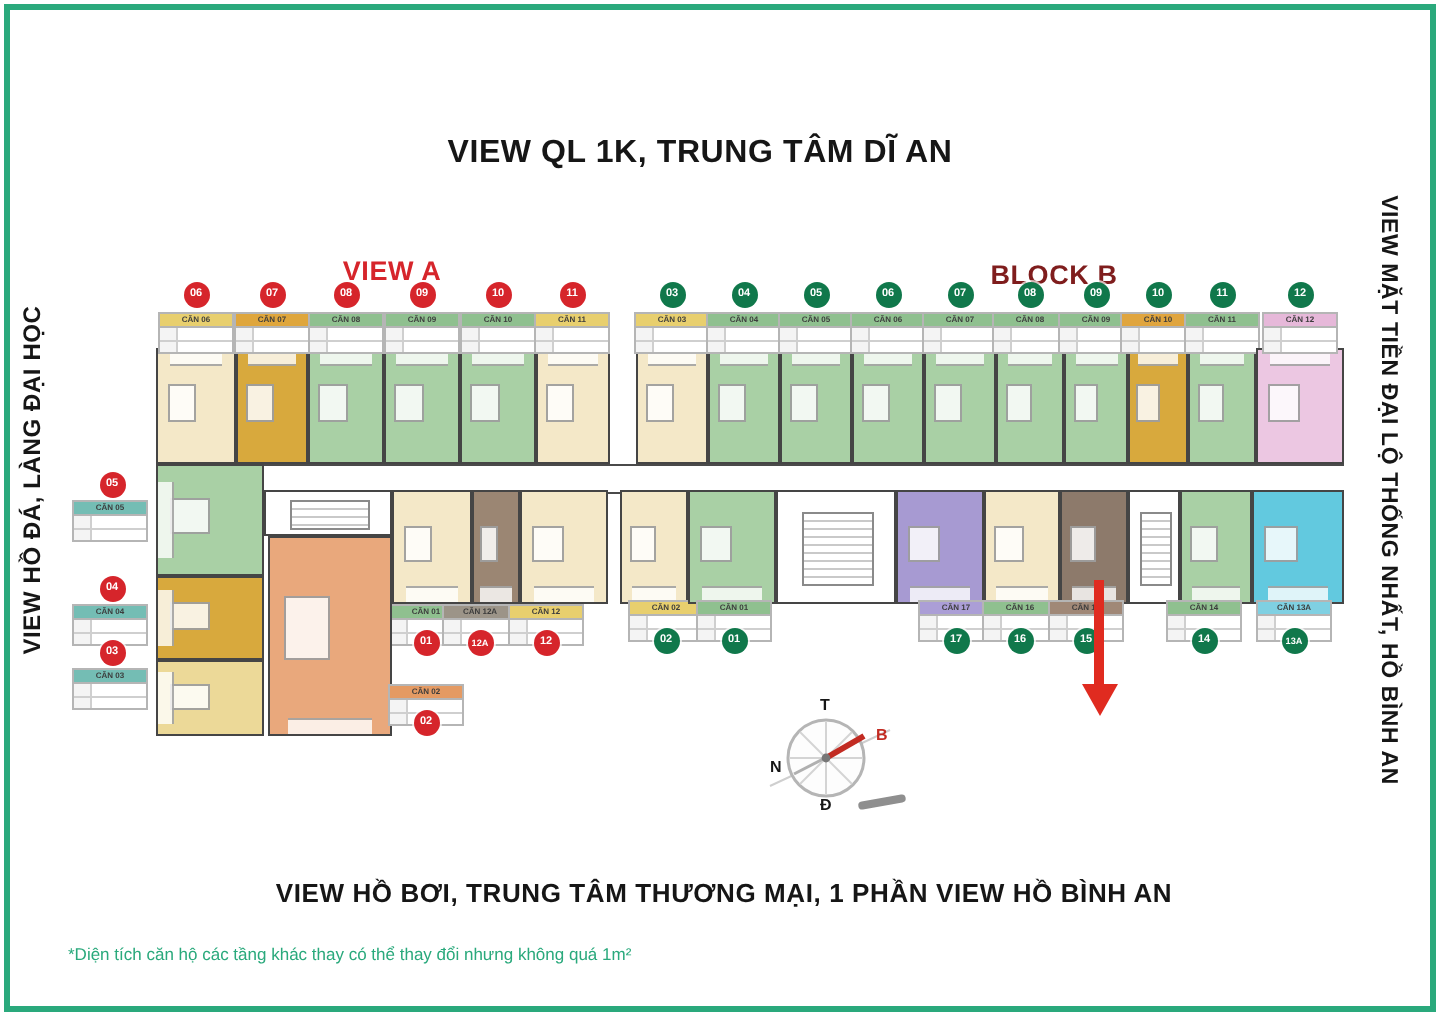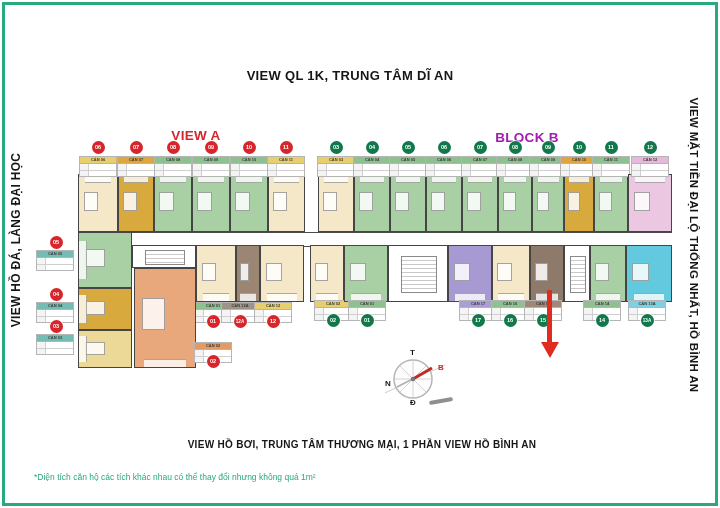--- a/index.html
+++ b/index.html
@@ -1,21 +1,21 @@
 <!DOCTYPE html>
 <html><head>
 <meta charset="utf-8">
 <style>
   html,body{margin:0;padding:0;background:#fff;}
   .page{position:relative;width:720px;height:508px;background:#fff;overflow:hidden;
         font-family:"Liberation Sans",sans-serif;}
   .frame{position:absolute;inset:2px;border:3px solid #2aa97c;pointer-events:none;}
   .abs{position:absolute;}
   .title{font-size:15px;font-weight:bold;color:#176450;letter-spacing:.4px;}
-  .view-label{font-size:13px;font-weight:bold;color:#161616;letter-spacing:.3px;white-space:nowrap;}
+  .view-label{font-size:16px;font-weight:bold;color:#161616;letter-spacing:.3px;white-space:nowrap;}
   .view-vert{font-size:11.5px;}
   .block-label{font-size:13.5px;font-weight:bold;letter-spacing:.3px;}
   .footnote{font-size:8.5px;color:#2aa97c;}
   .corridor{background:#fff;border-top:1.5px solid #4a4a4a;border-bottom:1.5px solid #4a4a4a;}
   .unit{position:absolute;border:1px solid #454545;box-sizing:border-box;}
   .unit::before{content:"";position:absolute;left:12%;top:30%;width:34%;height:30%;
                 background:rgba(255,255,255,.85);border:1px solid rgba(90,90,90,.55);}
   .unit.o-t::after{content:"";position:absolute;left:15%;top:0;width:70%;height:7px;
                 background:rgba(255,255,255,.8);border-bottom:1px solid rgba(90,90,90,.5);}
   .unit.o-b::after{content:"";position:absolute;left:15%;bottom:0;width:70%;height:7px;
@@ -47,25 +47,25 @@
 <div class="page">
   <div class="frame"></div>
 
 
   <div class="abs view-label" style="left:350px;top:68px;transform:translateX(-50%);">VIEW QL 1K, TRUNG TÂM DĨ AN</div>
 
   <div class="abs view-label view-vert" style="left:16px;top:240px;transform:translate(-50%,-50%) rotate(-90deg);font-size:12px;">VIEW HỒ ĐÁ, LÀNG ĐẠI HỌC</div>
 
   <div class="abs view-label view-vert" style="left:694px;top:245px;transform:translate(-50%,-50%) rotate(90deg);">VIEW MẶT TIỀN ĐẠI LỘ THỐNG NHẤT, HỒ BÌNH AN</div>
 
-  <div class="abs view-label" style="left:362px;top:439px;transform:translateX(-50%);font-size:10px;">VIEW HỒ BƠI, TRUNG TÂM THƯƠNG MẠI, 1 PHẦN VIEW HỒ BÌNH AN</div>
+  <div class="abs view-label" style="left:362px;top:439px;transform:translateX(-50%);font-size:13px;">VIEW HỒ BƠI, TRUNG TÂM THƯƠNG MẠI, 1 PHẦN VIEW HỒ BÌNH AN</div>
 
   <div class="abs block-label" style="left:196px;top:128px;transform:translateX(-50%);color:#d6252b;">VIEW A</div>
 
-  <div class="abs block-label" style="left:527px;top:130px;transform:translateX(-50%);color:#a21caf;">BLOCK B</div>
+  <div class="abs block-label" style="left:527px;top:130px;transform:translateX(-50%);color:#7f1d1d;">BLOCK B</div>
 
   <div class="abs corridor" style="left:132px;top:232px;width:540px;height:13px;"></div>
 
   <div id="plan">
       <div class="unit o-t" style="left: 78px; top: 174px; width: 40px; height: 58px; background: rgb(244, 232, 200);"></div>
       <div class="card" style="left: 79px; top: 156px;">
         <div class="hd" style="background: rgb(232, 207, 110);">CĂN 06</div>
         <div class="rw">
           <div class="cl"></div>
           <div class="cr"></div>
@@ -473,14 +473,14 @@
     <line x1="14" y1="43" x2="47" y2="26" stroke="#b0b0b0" stroke-width="1.5"></line>
     <line x1="30" y1="35" x2="49" y2="24" stroke="#c22b22" stroke-width="3"></line>
     <circle cx="30" cy="35" r="2.2" fill="#777"></circle>
     <text x="27" y="11" font-size="8" font-weight="bold" fill="#161616" font-family="Liberation Sans,sans-serif">T</text>
     <text x="55" y="26" font-size="8" font-weight="bold" fill="#c22b22" font-family="Liberation Sans,sans-serif">B</text>
     <text x="2" y="42" font-size="8" font-weight="bold" fill="#161616" font-family="Liberation Sans,sans-serif">N</text>
     <text x="27" y="61" font-size="8" font-weight="bold" fill="#161616" font-family="Liberation Sans,sans-serif">Đ</text>
   </svg>
   <div class="abs scalebar" style="left:429px;top:399px;width:24px;height:4px;"></div>
 
-  <div class="abs footnote" style="left:34px;top:472px;">*Diện tích căn hộ các tích khác nhau có thể thay đổi nhưng không quá 1m²</div>
+  <div class="abs footnote" style="left:34px;top:472px;">*Diện tích căn hộ các tầng khác thay có thể thay đổi nhưng không quá 1m²</div>
 </div>
 
 </body></html>

